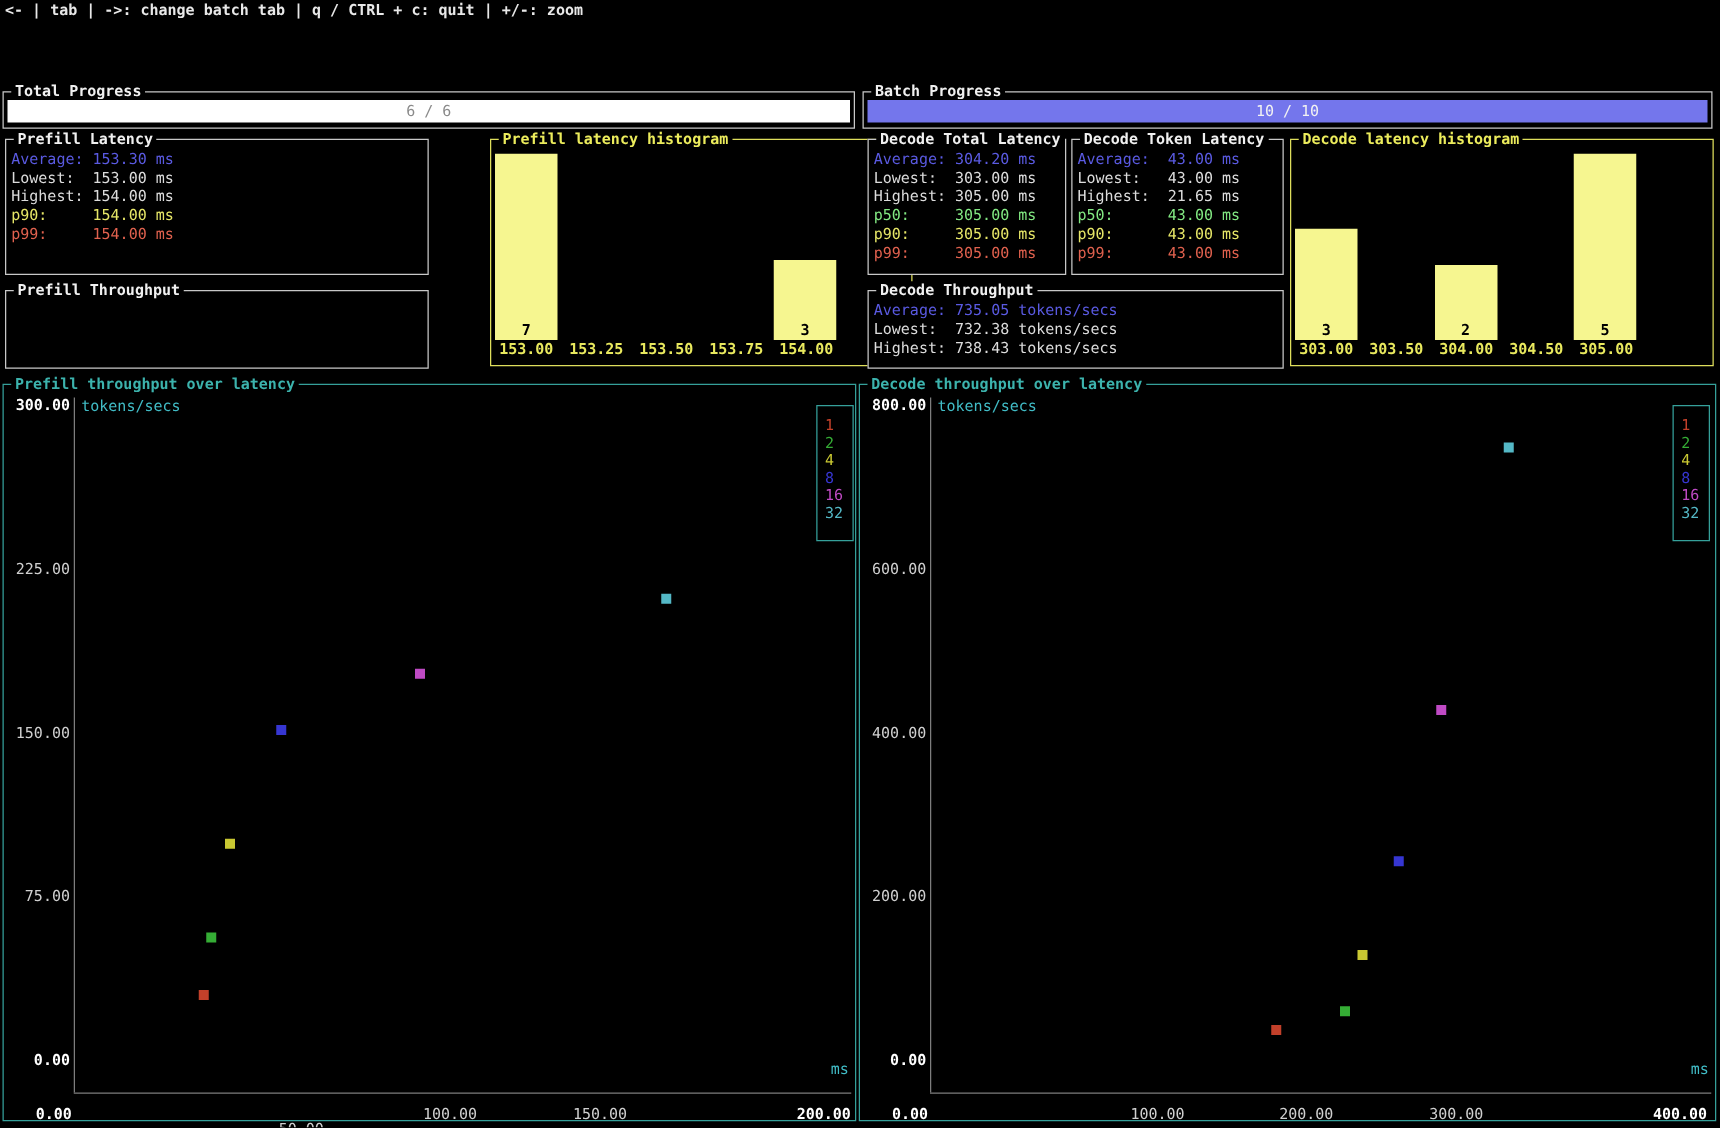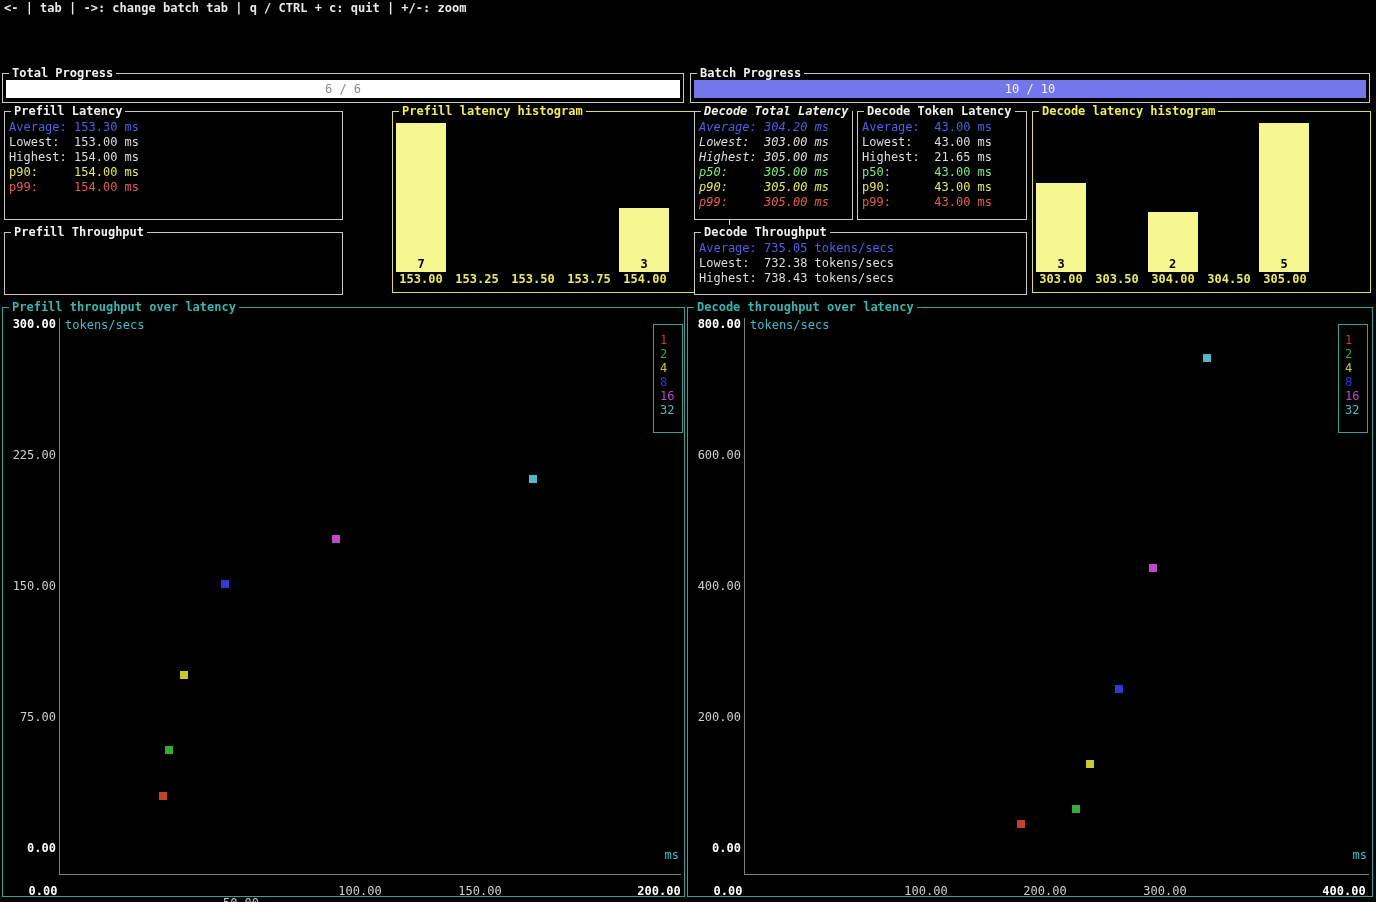--- a/index.html
+++ b/index.html
@@ -81,21 +81,21 @@
       <div class="hist-cat" style="left: 224px;">154.00</div>
       <div class="hist-bar" style="left: 226px; width: 50px; bottom: 20px; height: 64px; background: rgb(246, 246, 144);">
         <div class="hist-count">3</div>
       </div>
     </div>
 
   <div class="box b-white" style="left:4px;top:232px;width:337px;height:61px;">
     <span class="btitle t-white">Prefill Throughput</span>
   </div>
 
-  <div class="box b-white" style="left:694px;top:111px;width:157px;height:107px;font-style:italic;">
+  <div class="box b-white" style="left:694px;top:111px;width:157px;height:107px;">
     <span class="btitle t-white">Decode Total Latency</span>
     <div class="stat-lines">
         <div class="sline c-blue">Average: 304.20 ms</div>
         <div class="sline c-white">Lowest:  303.00 ms</div>
         <div class="sline c-white">Highest: 305.00 ms</div>
         <div class="sline c-green">p50:     305.00 ms</div>
         <div class="sline c-yellow">p90:     305.00 ms</div>
         <div class="sline c-red">p99:     305.00 ms</div>
       </div>
   </div>

